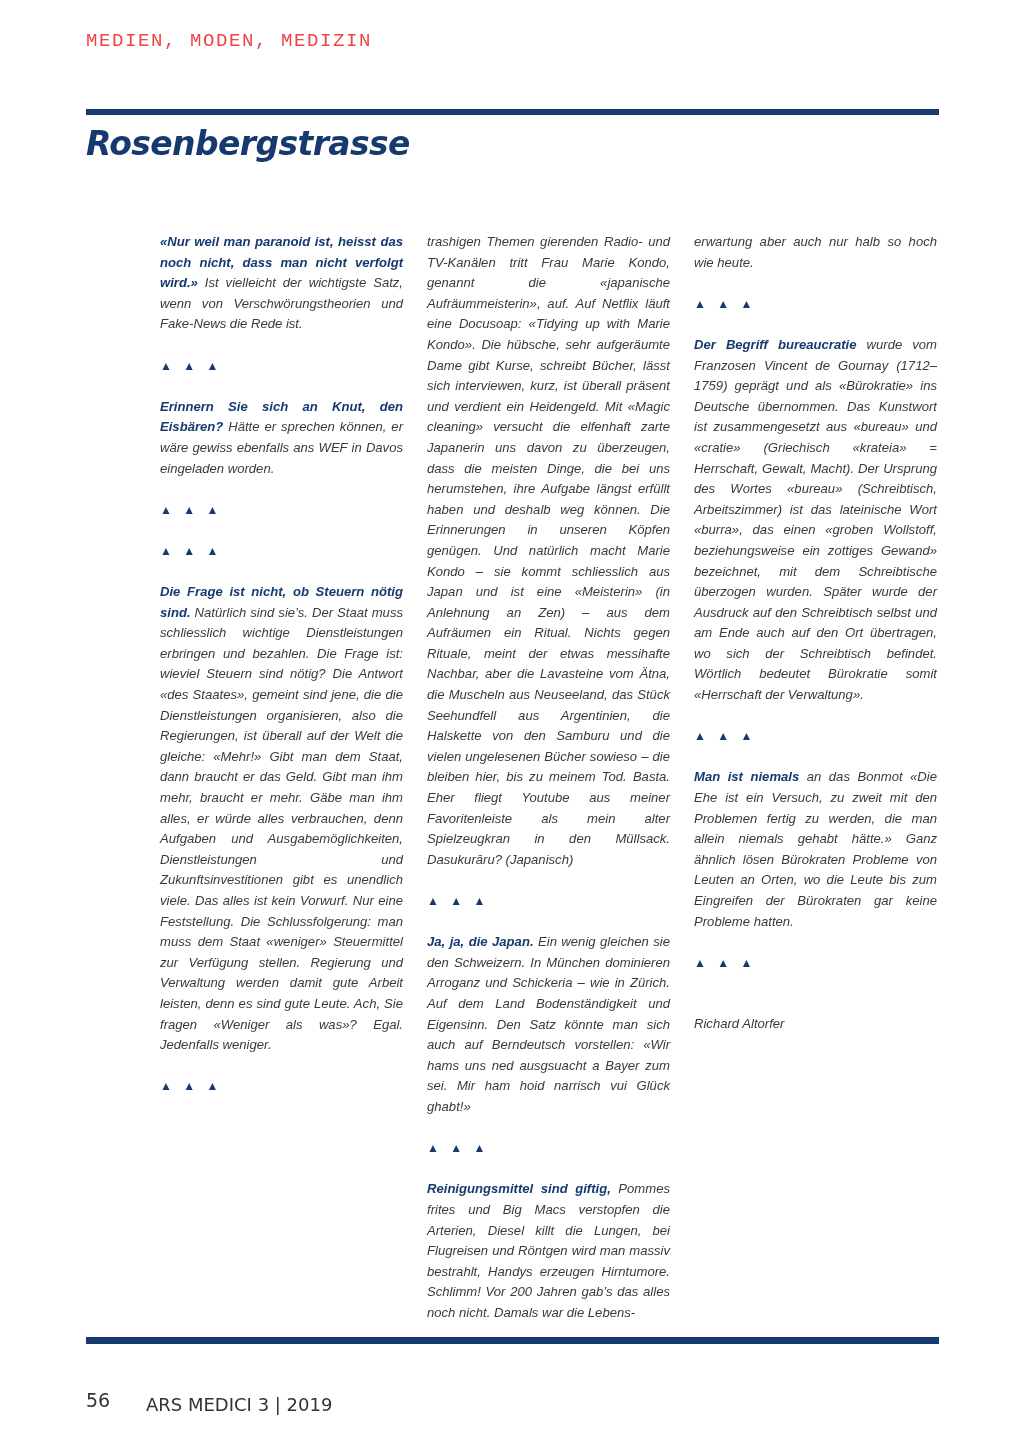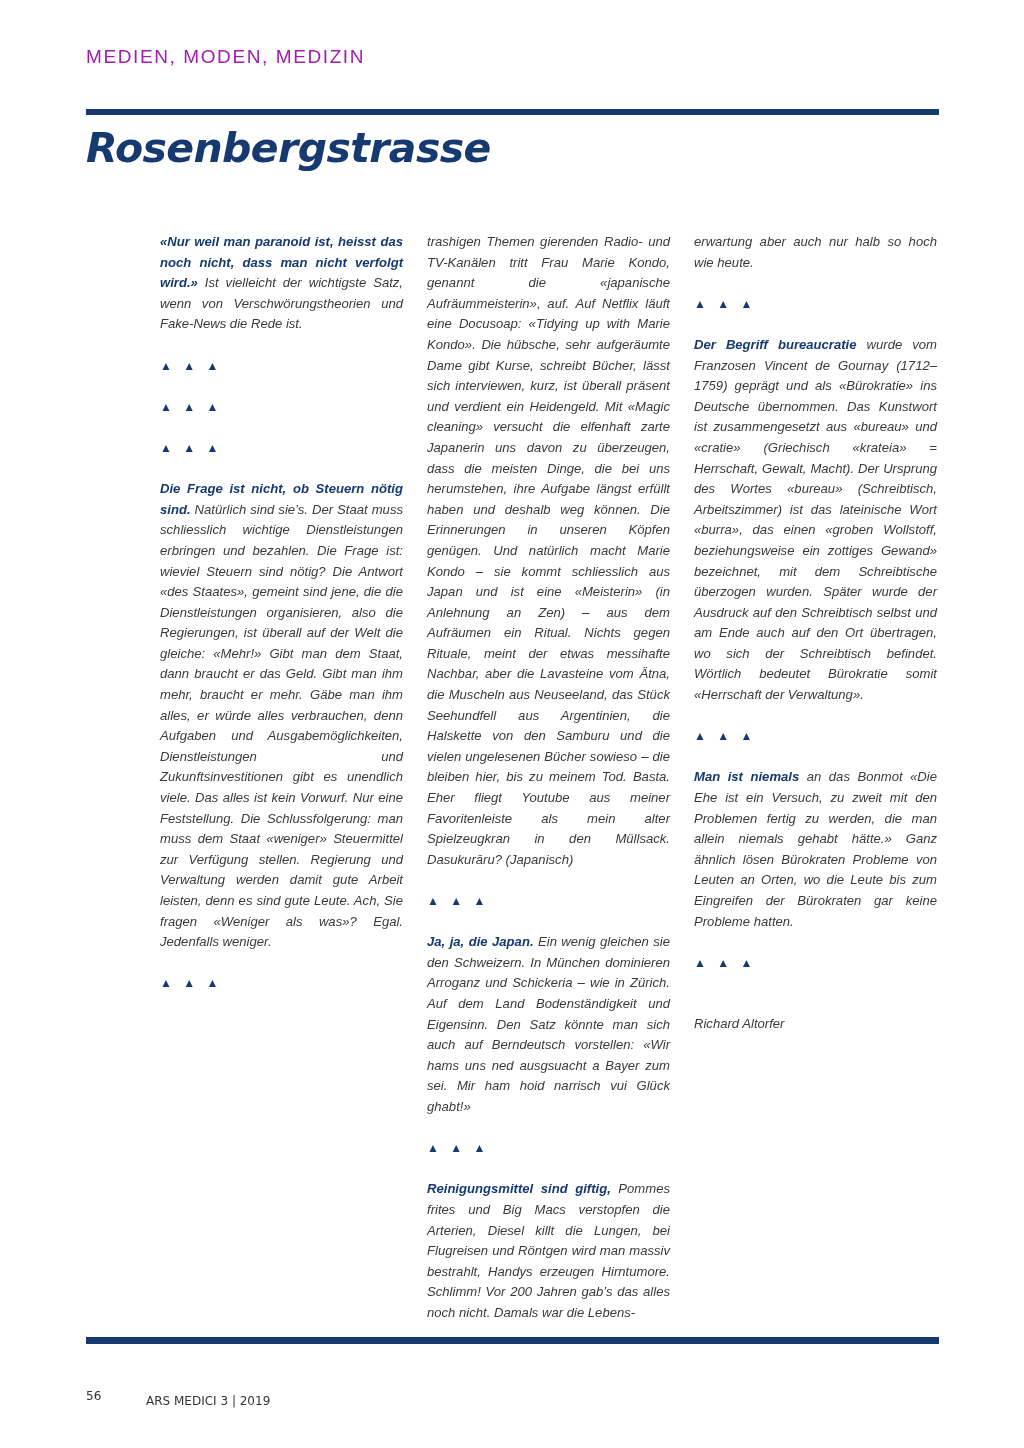--- a/index.html
+++ b/index.html
@@ -1,45 +1,46 @@
 <!DOCTYPE html>
 <html><head>
 <meta charset="utf-8">
 <style>
   html, body { margin: 0; padding: 0; background: #ffffff; }
   body { width: 1024px; height: 1448px; position: relative; overflow: hidden;
          font-family: "Liberation Sans", "DejaVu Sans", sans-serif; color: #3a3a3a; }
   .section-label { position: absolute; left: 86px; top: 30px; font-size: 19px; letter-spacing: 1.6px;
-                   color: #a21caf; font-family: Liberation Sans, sans-serif; margin-top: 16px; }
+                   color: #ef4444; font-family: Liberation Mono, monospace; }
   .rule-top { position: absolute; left: 86px; top: 109px; width: 853px; height: 6px; background: #163a70; }
-  .title { position: absolute; left: 86px; top: 124px; margin: 0; font-size: 41px; font-weight: bold;
+  .title { position: absolute; left: 86px; top: 124px; margin: 0; font-size: 33px; font-weight: bold;
            font-style: italic; color: #163a70; font-family: "DejaVu Sans", sans-serif; letter-spacing: -0.6px; }
   .col { position: absolute; top: 232px; width: 243px; font-size: 13.1px; line-height: 20.6px;
          text-align: justify; hyphens: manual; }
   .col1 { left: 160px; }
   .col2 { left: 427px; }
   .col3 { left: 694px; }
   .col p { margin: 0; font-style: italic; }
   .lead { color: #163a70; font-weight: bold; }
   .tri { color: #163a70; font-size: 12px; letter-spacing: 4px; margin: 20.6px 0 20.6px 0; height: 20.6px; line-height: 20.6px; }
   .author { margin-top: 41px !important; }
   .rule-bottom { position: absolute; left: 86px; top: 1337px; width: 853px; height: 7px; background: #163a70; }
-  .page-num { position: absolute; left: 86px; top: 1389px; font-size: 12px; color: #333; font-family: "DejaVu Sans", sans-serif; }
-  .journal { position: absolute; left: 146px; top: 1394px; font-size: 12px; color: #333; font-family: "DejaVu Sans", sans-serif; }
+  .page-num { position: absolute; left: 86px; top: 1389px; font-size: 19px; color: #333; font-family: "DejaVu Sans", sans-serif; }
+  .journal { position: absolute; left: 146px; top: 1394px; font-size: 18px; color: #333; font-family: "DejaVu Sans", sans-serif; }
 </style>
 </head>
 <body>
 
 <div class="section-label">MEDIEN, MODEN, MEDIZIN</div>
 <div class="rule-top"></div>
 <h1 class="title">Rosenbergstrasse</h1>
 
 <div class="col col1">
   <p><span class="lead">«Nur weil man paranoid ist, heisst das noch nicht, dass man nicht verfolgt wird.»</span><span> Ist vielleicht der wichtigste Satz, wenn von Verschwörungstheorien und Fake-News die Rede ist.</span></p>
   <div class="tri">▲ ▲ ▲</div>
+  <p><span class="lead">Erinnern Sie sich an Knut, den Eisbären?</span><span> Hätte er sprechen können, er wäre gewiss ebenfalls ans WEF in Davos eingeladen worden.</span></p>
   <div class="tri">▲ ▲ ▲</div>
   <div class="tri">▲ ▲ ▲</div>
   <p><span class="lead">Die Frage ist nicht, ob Steuern nötig sind.</span><span> Natürlich sind sie’s. Der Staat muss schliesslich wichtige Dienstleistungen erbringen und bezahlen. Die Frage ist: wieviel Steuern sind nötig? Die Antwort «des Staates», gemeint sind jene, die die Dienstleistungen organisieren, also die Regierungen, ist überall auf der Welt die gleiche: «Mehr!» Gibt man dem Staat, dann braucht er das Geld. Gibt man ihm mehr, braucht er mehr. Gäbe man ihm alles, er würde alles verbrauchen, denn Aufgaben und Ausgabemöglichkeiten, Dienstleistungen und Zukunftsinvestitionen gibt es unendlich viele. Das alles ist kein Vorwurf. Nur eine Feststellung. Die Schlussfolgerung: man muss dem Staat «weniger» Steuermittel zur Verfügung stellen. Regierung und Verwaltung werden damit gute Arbeit leisten, denn es sind gute Leute. Ach, Sie fragen «Weniger als was»? Egal. Jedenfalls weniger.</span></p>
   <div class="tri">▲ ▲ ▲</div>
 </div>
 
 <div class="col col2">
   <p><span>trashigen Themen gierenden Radio- und TV-Kanälen tritt Frau Marie Kondo, genannt die «japanische Aufräummeisterin», auf. Auf Netflix läuft eine Docusoap: «Tidying up with Marie Kondo». Die hübsche, sehr aufgeräumte Dame gibt Kurse, schreibt Bücher, lässt sich interviewen, kurz, ist überall präsent und verdient ein Heidengeld. Mit «Magic cleaning» versucht die elfenhaft zarte Japanerin uns davon zu überzeugen, dass die meisten Dinge, die bei uns herumstehen, ihre Aufgabe längst erfüllt haben und deshalb weg können. Die Erinnerungen in unseren Köpfen genügen. Und natürlich macht Marie Kondo – sie kommt schliesslich aus Japan und ist eine «Meisterin» (in Anlehnung an Zen) – aus dem Aufräumen ein Ritual. Nichts gegen Rituale, meint der etwas messihafte Nachbar, aber die Lavasteine vom Ätna, die Muscheln aus Neuseeland, das Stück Seehundfell aus Argentinien, die Halskette von den Samburu und die vielen ungelesenen Bücher sowieso – die bleiben hier, bis zu meinem Tod. Basta. Eher fliegt Youtube aus meiner Favoritenleiste als mein alter Spielzeugkran in den Müllsack. Dasukurāru? (Japanisch)</span></p>
   <div class="tri">▲ ▲ ▲</div>
   <p><span class="lead">Ja, ja, die Japan.</span><span> Ein wenig gleichen sie den Schweizern. In München dominieren Arroganz und Schickeria – wie in Zürich. Auf dem Land Bodenständigkeit und Eigensinn. Den Satz könnte man sich auch auf Berndeutsch vorstellen: «Wir hams uns ned ausgsuacht a Bayer zum sei. Mir ham hoid narrisch vui Glück ghabt!»</span></p>

